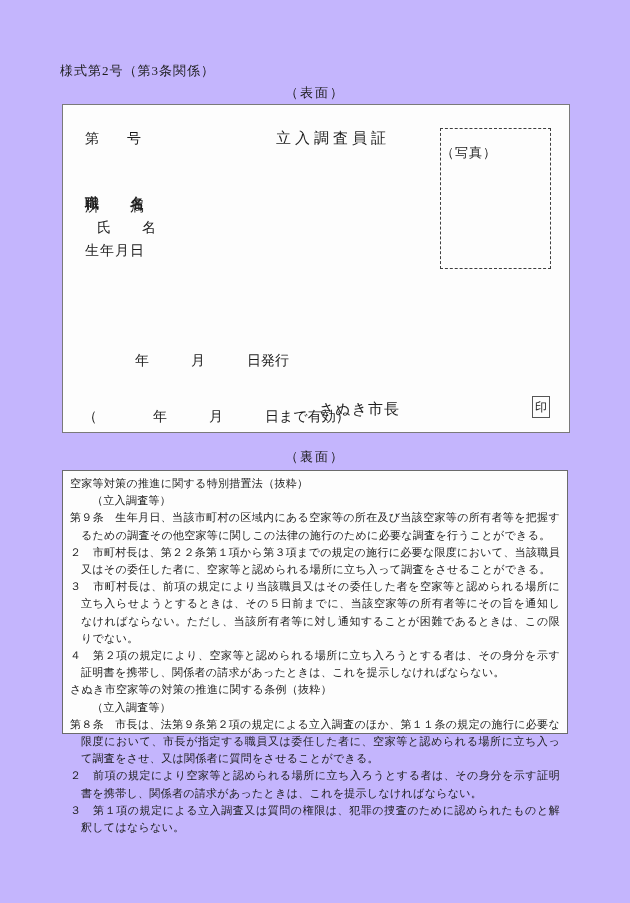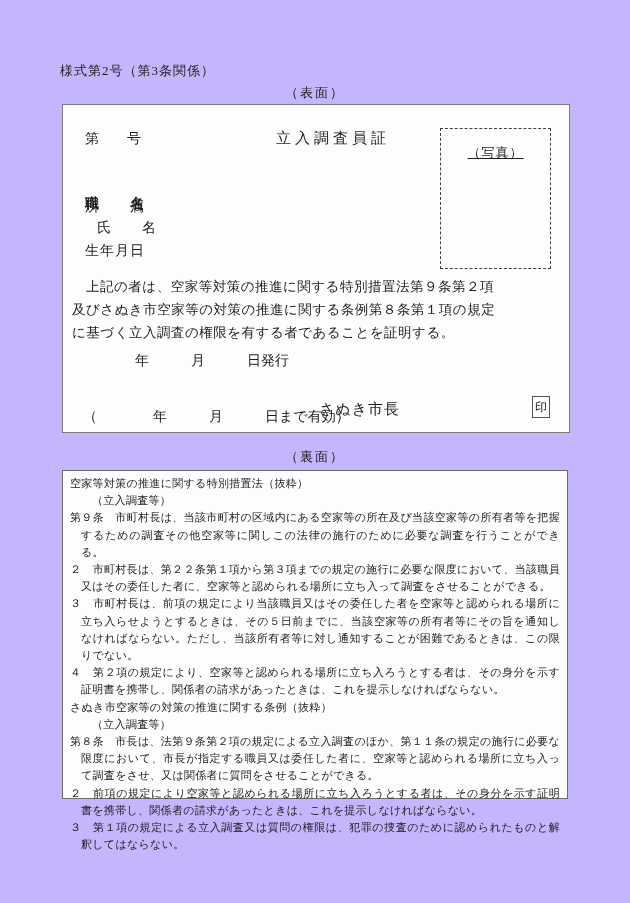--- a/index.html
+++ b/index.html
@@ -32,22 +32,20 @@
   }
   .f-number{position:absolute;left:22px;top:5px;font-size:14px;margin-top:20px;}
   .f-title{
     position:absolute;left:34px;right:0;top:24px;
     text-align:center;font-size:15px;letter-spacing:4px;
   }
   .photo-box{
     position:absolute;left:377px;top:23px;
     width:109px;height:139px;
     border:1px dashed #3f3f3f;
-    text-align:center;
-    text-decoration:underline;
   }
   .photo-label{display:block;margin-top:15px;font-size:13px;letter-spacing:1px;}
   .f-field{position:absolute;left:22px;font-size:14px;letter-spacing:1px;}
   .f-field.f0{top:64px;margin-top:29px;}
   .f-field.f1{top:90px;font-weight:bold;}
   .f-field.f2{top:114px;margin-left:12px;}
   .f-field.f3{top:137px;}
   .f-statement{
     position:absolute;left:9px;right:14px;top:170px;
     font-size:13.5px;line-height:23px;letter-spacing:0.5px;
@@ -58,21 +56,21 @@
   .f-seal{
     position:absolute;left:469px;top:291px;
     width:16px;height:20px;line-height:20px;
     border:1px solid #555;
     text-align:center;font-size:12px;
   }
 
   
   .card-back{
     position:absolute;left:62px;top:470px;
-    width:506px;height:329px;
+    width:506px;height:264px;
     border:1px solid #6b6b6b;
     background:#fdfdfd;
     box-sizing:border-box;
     padding:4px 7px 0 7px;
   }
   .card-back p{
     margin:0;
     font-size:11px;line-height:17.2px;
     text-align:justify;
     letter-spacing:0.3px;
@@ -97,41 +95,36 @@
 
     <div class="photo-box">
       <span class="photo-label">（写真）</span>
     </div>
 
     <div class="f-field f0">所　　属</div>
     <div class="f-field f1">職　　名</div>
     <div class="f-field f2">氏　　名</div>
     <div class="f-field f3">生年月日</div>
 
-    <div class="f-statement">
-      <div>　上記の者は、空家等対策の推進に関する特別措置法第９条第２項</div>
-      <div>及びさぬき市空家等の対策の推進に関する条例第８条第１項の規定</div>
-      <div>に基づく立入調査の権限を有する者であることを証明する。</div>
-    </div>
 
     <div class="f-issue">年　　　月　　　日発行</div>
 
     <div class="f-valid">（　　　　年　　　月　　　日まで有効）</div>
 
     <div class="f-mayor">さぬき市長</div>
 
     <div class="f-seal">印</div>
   </div>
 
   <div class="side-label back">（裏面）</div>
 
   <div class="card-back">
     <p class="p-plain">空家等対策の推進に関する特別措置法（抜粋）</p>
     <p class="p-header">（立入調査等）</p>
-    <p class="p-hanging">第９条　市町村長は、当該市町村の区域内にある空家等の所在及び当該空家等の所有者等を把握するための調査その他空家等に関しこの法律の施行のために必要な調査を行うことができる。</p>
+    <p class="p-hanging">第９条　生年月日、当該市町村の区域内にある空家等の所在及び当該空家等の所有者等を把握するための調査その他空家等に関しこの法律の施行のために必要な調査を行うことができる。</p>
     <p class="p-hanging">２　市町村長は、第２２条第１項から第３項までの規定の施行に必要な限度において、当該職員又はその委任した者に、空家等と認められる場所に立ち入って調査をさせることができる。</p>
     <p class="p-hanging">３　市町村長は、前項の規定により当該職員又はその委任した者を空家等と認められる場所に立ち入らせようとするときは、その５日前までに、当該空家等の所有者等にその旨を通知しなければならない。ただし、当該所有者等に対し通知することが困難であるときは、この限りでない。</p>
     <p class="p-hanging">４　第２項の規定により、空家等と認められる場所に立ち入ろうとする者は、その身分を示す証明書を携帯し、関係者の請求があったときは、これを提示しなければならない。</p>
     <p class="p-plain">さぬき市空家等の対策の推進に関する条例（抜粋）</p>
     <p class="p-header">（立入調査等）</p>
     <p class="p-hanging">第８条　市長は、法第９条第２項の規定による立入調査のほか、第１１条の規定の施行に必要な限度において、市長が指定する職員又は委任した者に、空家等と認められる場所に立ち入って調査をさせ、又は関係者に質問をさせることができる。</p>
     <p class="p-hanging">２　前項の規定により空家等と認められる場所に立ち入ろうとする者は、その身分を示す証明書を携帯し、関係者の請求があったときは、これを提示しなければならない。</p>
     <p class="p-hanging">３　第１項の規定による立入調査又は質問の権限は、犯罪の捜査のために認められたものと解釈してはならない。</p>
   </div>
 

